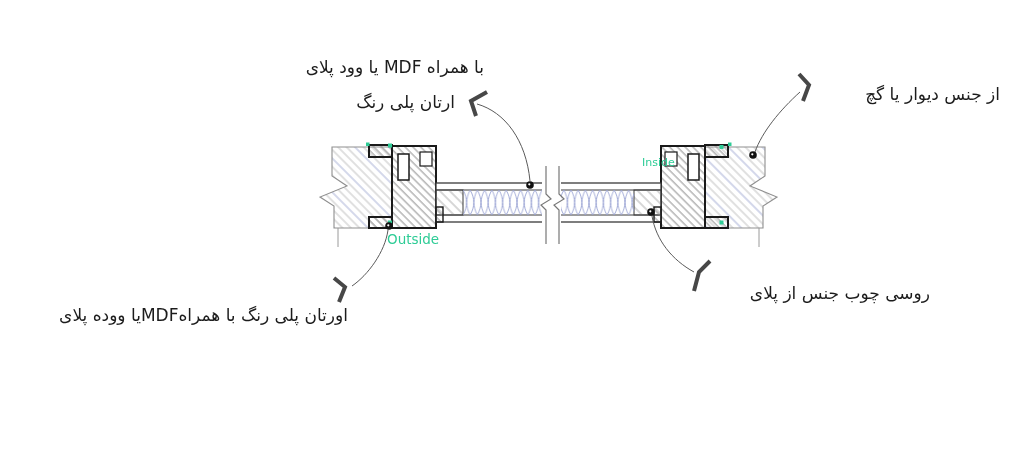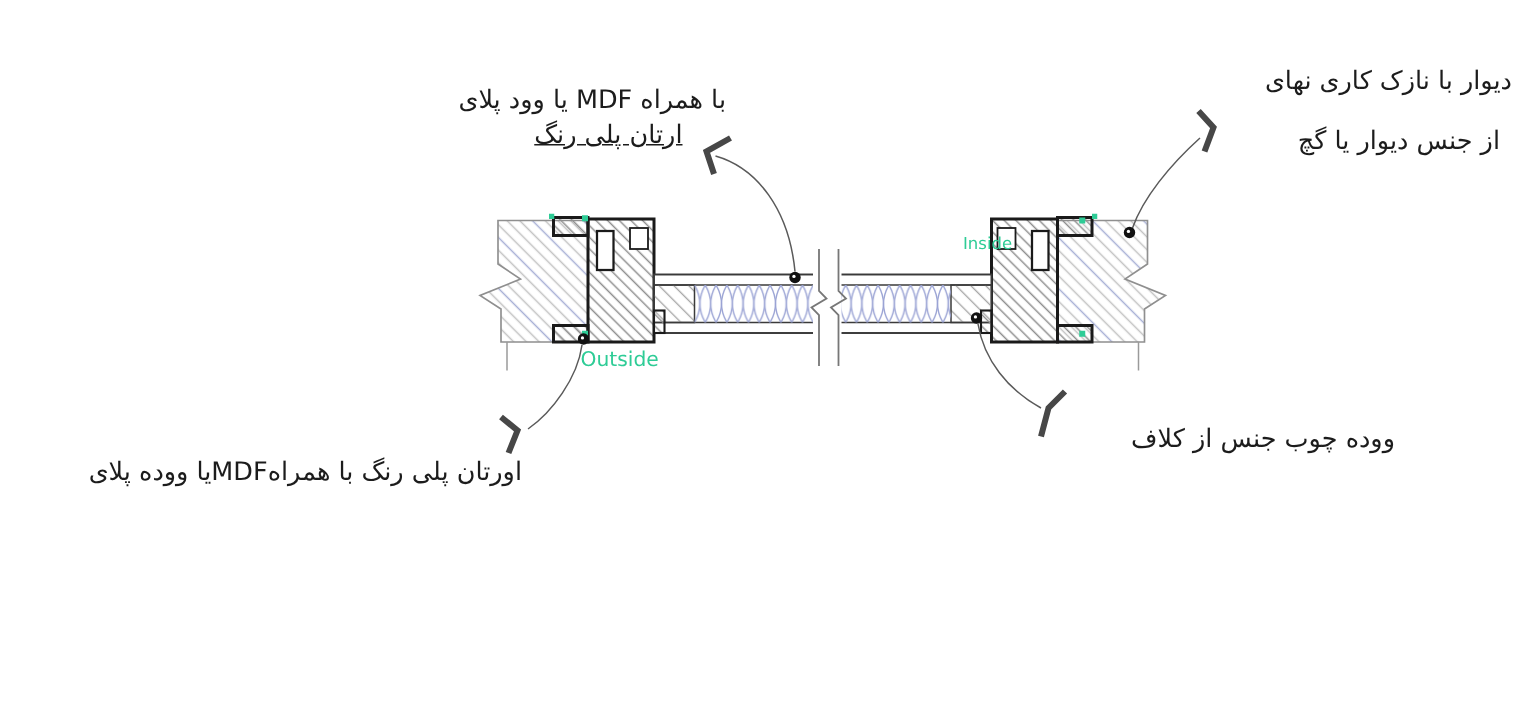--- a/index.html
+++ b/index.html
@@ -4,21 +4,21 @@
 <style>
   html,body{margin:0;padding:0;background:#fff;}
   .stage{position:relative;width:1024px;height:468px;background:#ffffff;overflow:hidden;
          font-family:"DejaVu Sans",sans-serif;}
   .stage svg{position:absolute;left:0;top:0;}
   .ann{position:absolute;direction:rtl;unicode-bidi:plaintext;text-align:right;
        font-size:17px;color:#1c1c1c;line-height:1.25;white-space:nowrap;
        font-family:"DejaVu Sans",sans-serif;}
   .ann.rtl{unicode-bidi:embed;}
   .tl1{right:540px;top:57px;}
-  .tl2{right:569px;top:80px;text-decoration:underline;}
+  .tl2{right:569px;top:92px;}
   .tr1{right:16px;top:44px;}
   .tr2{right:24px;top:84px;}
   .bl1{right:691px;top:271px;}
   .bl2{right:676px;top:305px;margin-left:48px;}
   .br1{right:94px;top:283px;}
 </style>
 </head>
 <body>
 
 <div class="stage">
@@ -128,19 +128,18 @@
         </g>
     </g>
 
     <text x="642" y="166" font-size="11" fill="#2ecc96" font-family="DejaVu Sans, sans-serif">Inside</text>
     <text x="387" y="244" font-size="13.5" fill="#2ecc96" font-family="DejaVu Sans, sans-serif">Outside</text>
   </svg>
 
   <div class="ann rtl tl1">با همراه MDF یا وود پلای</div>
   <div class="ann rtl tl2">ارتان پلی رنگ</div>
 
-  <div class="ann rtl tr1">دیوار با نازک کاری نهای</div>
   <div class="ann rtl tr2">از جنس دیوار یا گچ</div>
 
   <div class="ann rtl bl2">اورتان پلی رنگ با همراهMDFیا ووده پلای</div>
 
-  <div class="ann rtl br1">ووده چوب جنس از کلاف</div>
+  <div class="ann rtl br1">روسی چوب جنس از پلای</div>
 </div>
 
 </body></html>

